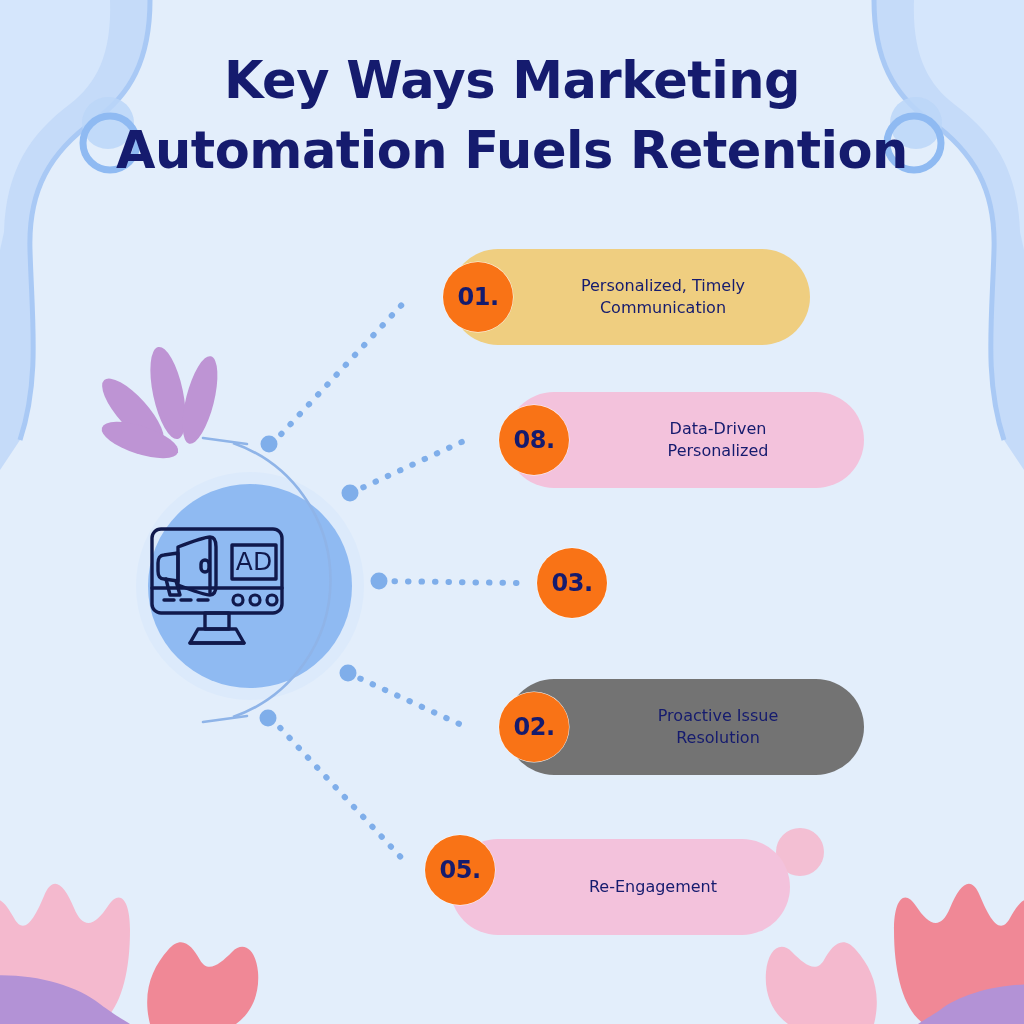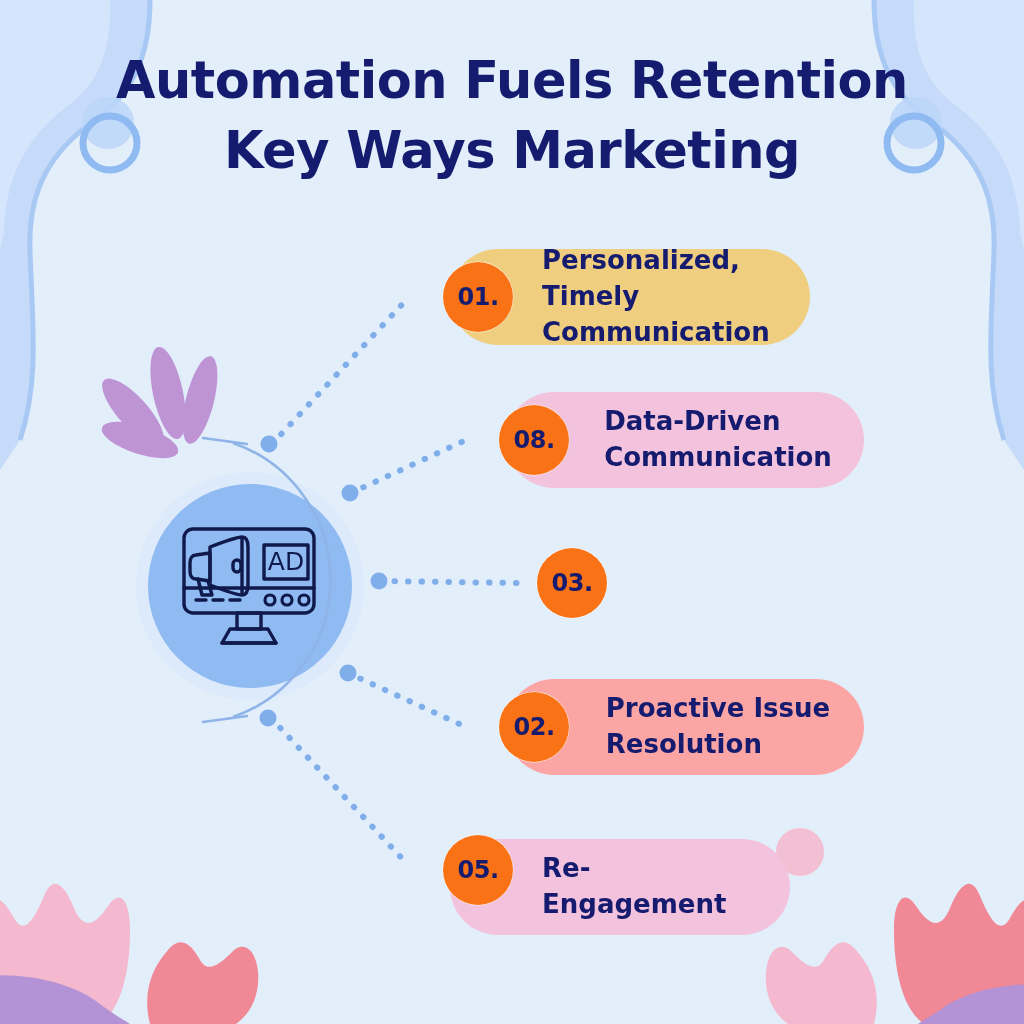--- a/index.html
+++ b/index.html
@@ -62,21 +62,21 @@
     position: absolute;
     left: 148px;
     top: 484px;
     width: 204px;
     height: 204px;
     border-radius: 50%;
     background: #8FBAF2;
     z-index: 4;
     display: flex;
     align-items: center;
-    justify-content: center;
+    justify-content: flex-start;
   }
   .center-circle svg { display: block; }
 
   
   .connector-layer {
     position: absolute;
     inset: 0;
     width: 1024px;
     height: 1024px;
     z-index: 5;
@@ -98,24 +98,25 @@
     height: 96px;
     border-radius: 48px;
     display: flex;
     align-items: center;
     justify-content: center;
     padding-left: 92px;
     padding-right: 26px;
   }
   .pill-label {
     font-family: "DejaVu Sans", sans-serif;
-    font-weight: bold;
-    font-size: 26px;
+    font-weight: normal;
+    font-size: 16px;
     line-height: 1.38;
     color: #151B6E;
+    text-align: center;
     white-space: pre-line;
   }
   .num-badge {
     position: absolute;
     left: 0;
     top: 50%;
     transform: translate(-50%, -50%);
     width: 70px;
     height: 70px;
     border-radius: 50%;
@@ -176,22 +177,22 @@
     <path d="M1054,1024 C1058,975 1052,940 1042,915 C1030,888 1020,900 1010,918
             C1000,936 990,920 980,896 C971,874 960,884 950,908 C940,932 928,924 916,906
             C904,888 894,900 894,930 C894,975 904,1010 924,1024 Z" fill="#F08896"></path>
     <path d="M874,1024 C882,992 872,968 856,950 C842,934 832,946 824,960
             C816,974 804,964 792,952 C780,940 768,950 766,972 C764,996 774,1014 788,1024 Z" fill="#F4B9CE"></path>
     <path d="M1064,1024 L1064,988 C1020,978 966,990 940,1010 C928,1018 922,1021 918,1024 Z" fill="#B392D6"></path>
     <circle cx="800" cy="852" r="24" fill="#F4B9CE" opacity="0.9"></circle>
   </svg>
 
   <div class="title-block">
+    <div class="title-line">Key Ways Marketing</div>
     <div class="title-line">Automation Fuels Retention</div>
-    <div class="title-line">Key Ways Marketing</div>
   </div>
 
   <div class="center-halo"></div>
   <div class="center-circle">
     <svg width="140" height="122" viewBox="0 0 140 122" xmlns="http://www.w3.org/2000/svg">
       <g fill="none" stroke="#10194C" stroke-width="3.4" stroke-linejoin="round" stroke-linecap="round">
 
         <rect x="4" y="4" width="130" height="84" rx="9"></rect>
 
         <line x1="4" y1="63" x2="134" y2="63"></line>
@@ -253,43 +254,43 @@
           <div class="pill-label">Personalized, Timely
 Communication</div>
         </div>
         <div class="num-badge" style="left: 478px;">
           <span class="num-text">01.</span>
         </div>
       </div>
       <div class="row" style="left: 0px; top: 392px; width: 1024px;">
         <div class="pill" style="left: 506px; width: 358px; background: rgb(243, 194, 220);">
           <div class="pill-label">Data-Driven
-Communication</div>
+Personalized</div>
         </div>
         <div class="num-badge" style="left: 534px;">
           <span class="num-text">08.</span>
         </div>
       </div>
       <div class="row" style="left: 0px; top: 535px; width: 1024px;">
         <div class="num-badge" style="left: 572px;">
           <span class="num-text">03.</span>
         </div>
       </div>
       <div class="row" style="left: 0px; top: 679px; width: 1024px;">
-        <div class="pill" style="left: 506px; width: 358px; background: #fca5a5;">
+        <div class="pill" style="left: 506px; width: 358px; background: #737373;">
           <div class="pill-label">Proactive Issue
 Resolution</div>
         </div>
         <div class="num-badge" style="left: 534px;">
           <span class="num-text">02.</span>
         </div>
       </div>
       <div class="row" style="left: 0px; top: 822px; width: 1024px;">
         <div class="pill" style="left: 450px; width: 340px; background: rgb(243, 194, 220); margin-top: 17px;">
           <div class="pill-label">Re-Engagement</div>
         </div>
-        <div class="num-badge" style="left: 478px; justify-content: center;">
+        <div class="num-badge" style="left: 460px; justify-content: center;">
           <span class="num-text">05.</span>
         </div>
       </div>
     </div>
 
 </div>
 
 </body></html>

